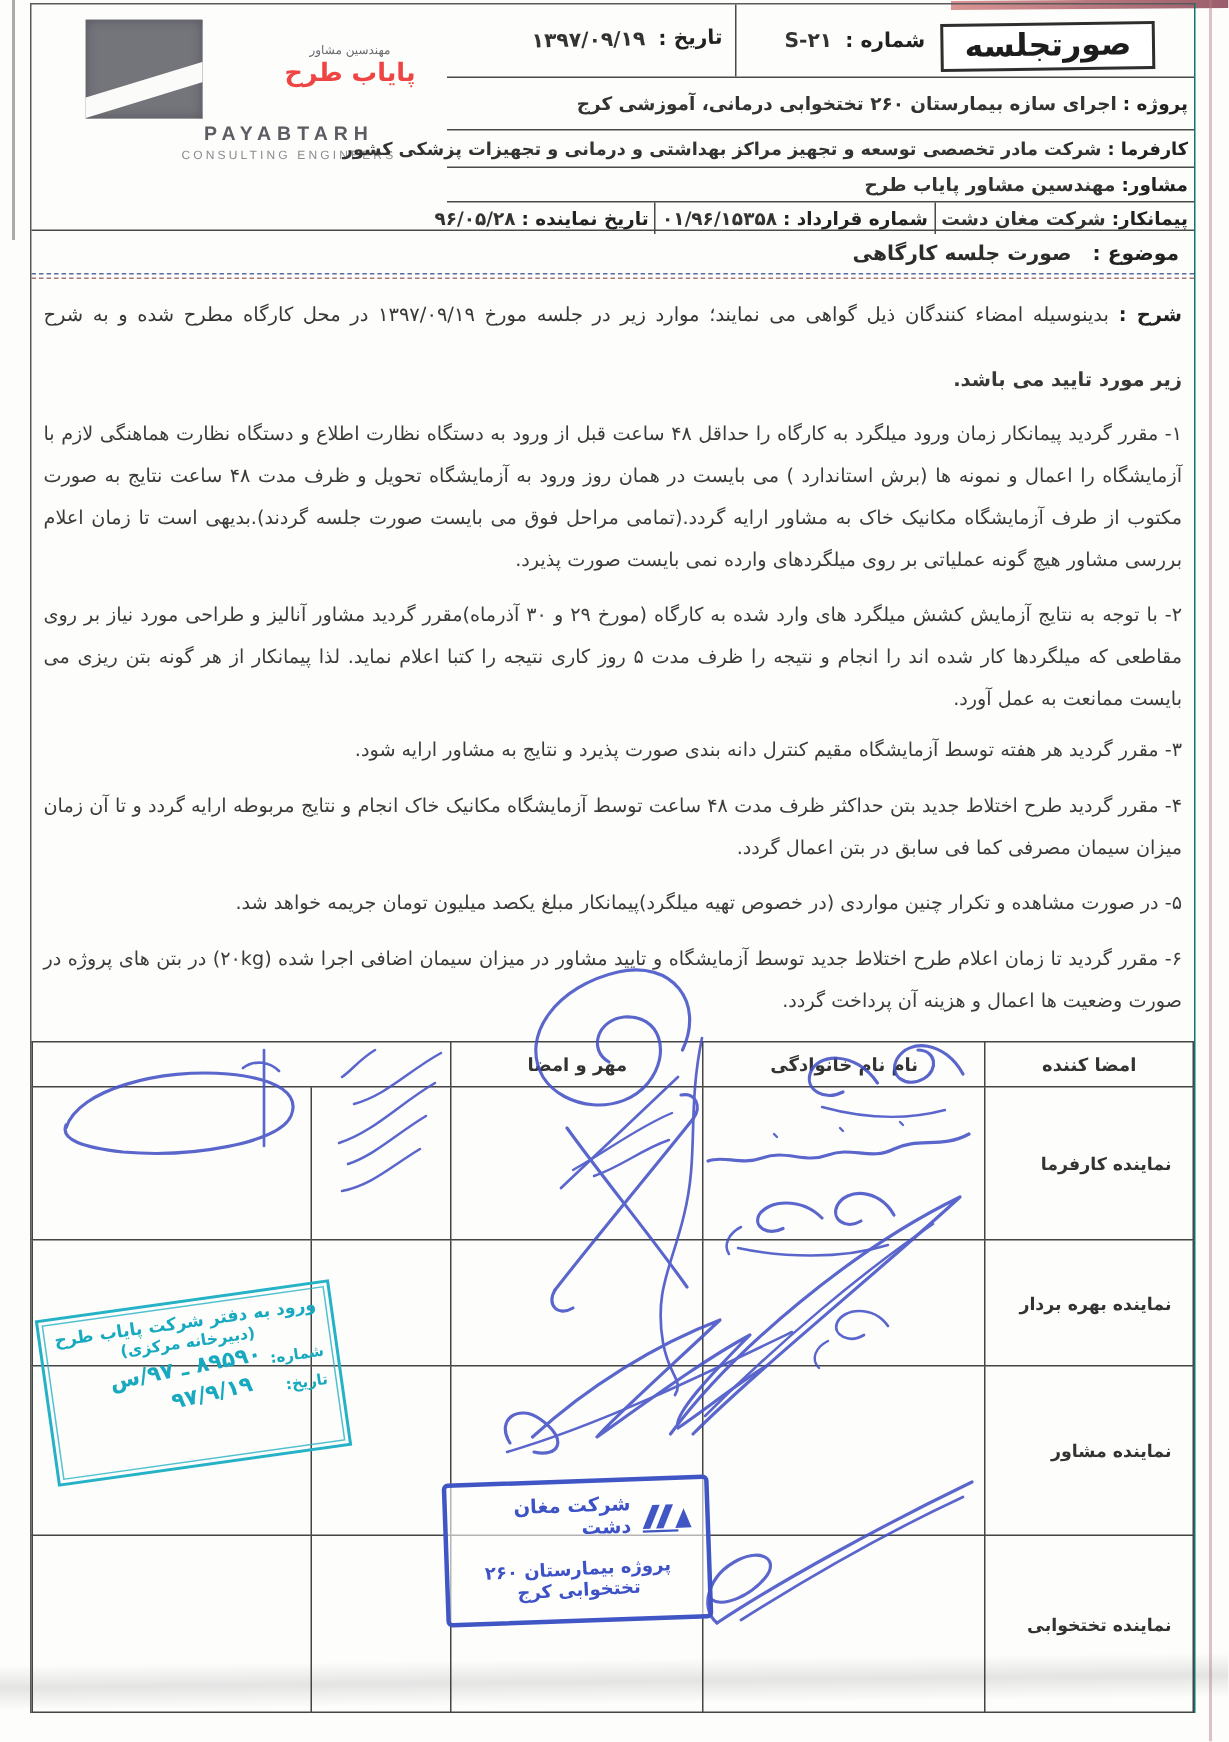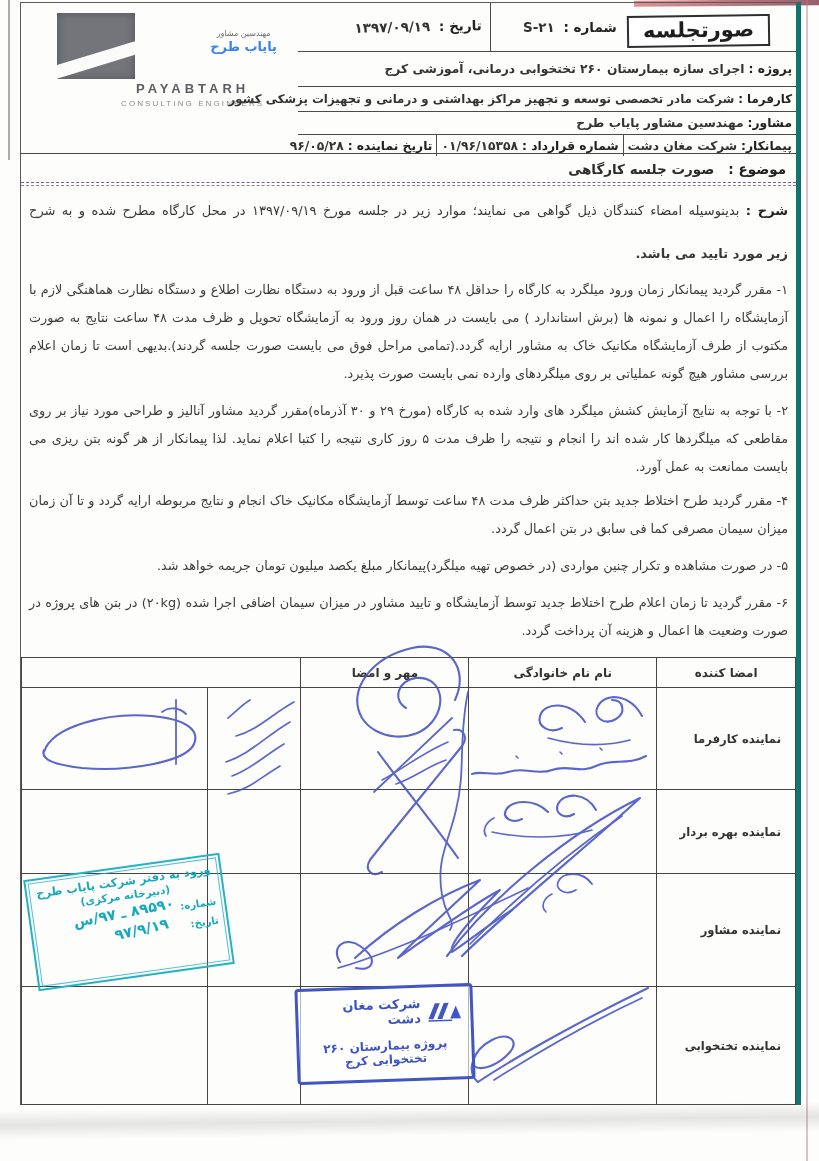--- a/index.html
+++ b/index.html
@@ -16,21 +16,21 @@
     transform:skewY(-.4deg);}
   .edge-right{position:absolute;top:0;left:806px;width:2px;height:100%;
     background:rgba(185,120,135,.45);}
   .edge-left{position:absolute;top:0;left:8px;width:1.5px;height:160px;
     background:rgba(90,90,95,.5);}
   .bottom-streak{position:absolute;left:0;top:1106px;width:100%;height:30px;
     background:linear-gradient(180deg,rgba(140,140,145,.0),rgba(140,140,145,.22),rgba(140,140,145,.0));
     transform:skewY(-.6deg);}
   
   .doc{position:absolute;left:20px;top:2px;width:775px;direction:rtl;
-    border-left:1px solid #5a5a5a;border-right:5px solid #0f766e;border-top:1px solid #5a5a5a;
+    border-left:1px solid #5a5a5a;border-right:1px solid #0f766e;border-top:1px solid #5a5a5a;
     background:transparent;}
   
   .hdr{position:relative;height:150px;border-bottom:1px solid #4a4a4a;}
   .hdr-right{position:absolute;top:0;right:0;width:498px;border-right:none;}
   .hdr-top{display:flex;height:48px;align-items:center;}
   .title-box{margin:12px 26px 4px 10px;border:2px solid #2e2e2e;padding:1px 14px 3px;
     font-size:21px;font-weight:bold;color:#1d1d1d;letter-spacing:-1px;
     transform:rotate(-.8deg);background:#fff;}
   .num-cell{width:118px;font-size:13.5px;font-weight:bold;color:#2c2c2c;white-space:nowrap;}
   .vline{width:1px;align-self:stretch;background:#4a4a4a;margin:0 8px;}
@@ -49,21 +49,21 @@
   .ctr-2{width:188px;border-right:1px solid #4a4a4a;border-left:1px solid #4a4a4a;}
   .ctr-3{flex:1;}
   
   .logo{position:absolute;top:8px;left:14px;width:250px;height:136px;direction:ltr;}
   .logo-square{position:absolute;left:22px;top:2px;width:78px;height:66px;background:#74747b;overflow:hidden;
     box-shadow:inset 0 0 8px rgba(40,40,50,.4);}
   .logo-stripe{position:absolute;left:-8px;top:38px;width:110px;height:13px;background:#fbfbf9;
     transform:rotate(-17deg);}
   .logo-fa{position:absolute;right:8px;top:18px;text-align:center;direction:rtl;}
   .logo-fa-small{font-size:8px;color:#6a6a70;letter-spacing:1px;}
-  .logo-fa-big{font-size:13px;font-weight:bold;color:#3b82f6;margin-top:1px;}
+  .logo-fa-big{font-size:17px;font-weight:bold;color:#ef4444;margin-top:1px;}
   .logo-en{position:absolute;left:86px;top:70px;text-align:center;font-family:"Liberation Sans",sans-serif;}
   .logo-en-1{font-size:13px;font-weight:bold;letter-spacing:4px;color:#5c5c62;}
   .logo-en-2{font-size:8px;letter-spacing:2.1px;color:#8b8b90;margin-top:3px;}
   
   .subject-row{height:26px;display:flex;align-items:center;padding:2px 10px 0;
     font-size:13.5px;font-weight:bold;color:#2c2c2c;
     border-bottom:1.6px dashed #5d68a6;}
   .subject-row .hdr-label{margin-left:14px;}
   .desc{border-top:1.4px dashed #a87676;margin-top:2px;padding:2px 8px 0;
     font-size:13px;color:#383838;}
@@ -184,20 +184,21 @@
     </div>
 
     <div class="desc">
       <div class="desc-line1"><span class="lbl">شرح :</span> <span>بدینوسیله امضاء کنندگان ذیل گواهی می نمایند؛ موارد زیر در جلسه مورخ ۱۳۹۷/۰۹/۱۹ در محل کارگاه مطرح شده و به شرح</span></div>
       <div class="desc-line2">زیر مورد تایید می باشد.</div>
     </div>
 
     <div class="items">
       <p>۱- مقرر گردید پیمانکار زمان ورود میلگرد به کارگاه را حداقل ۴۸ ساعت قبل از ورود به دستگاه نظارت اطلاع و دستگاه نظارت هماهنگی لازم با آزمایشگاه را اعمال و نمونه ها (برش استاندارد ) می بایست در همان روز ورود به آزمایشگاه تحویل و ظرف مدت ۴۸ ساعت نتایج به صورت مکتوب از طرف آزمایشگاه مکانیک خاک به مشاور ارایه گردد.(تمامی مراحل فوق می بایست صورت جلسه گردند).بدیهی است تا زمان اعلام بررسی مشاور هیچ گونه عملیاتی بر روی میلگردهای وارده نمی بایست صورت پذیرد.</p>
       <p class="gap">۲- با توجه به نتایج آزمایش کشش میلگرد های وارد شده به کارگاه (مورخ ۲۹ و ۳۰ آذرماه)مقرر گردید مشاور آنالیز و طراحی مورد نیاز بر روی مقاطعی که میلگردها کار شده اند را انجام و نتیجه را ظرف مدت ۵ روز کاری نتیجه را کتبا اعلام نماید. لذا پیمانکار از هر گونه بتن ریزی می بایست ممانعت به عمل آورد.</p>
+      <p>۳- مقرر گردید هر هفته توسط آزمایشگاه مقیم کنترل دانه بندی صورت پذیرد و نتایج به مشاور ارایه شود.</p>
       <p>۴- مقرر گردید طرح اختلاط جدید بتن حداکثر ظرف مدت ۴۸ ساعت توسط آزمایشگاه مکانیک خاک انجام و نتایج مربوطه ارایه گردد و تا آن زمان میزان سیمان مصرفی کما فی سابق در بتن اعمال گردد.</p>
       <p>۵- در صورت مشاهده و تکرار چنین مواردی (در خصوص تهیه میلگرد)پیمانکار مبلغ یکصد میلیون تومان جریمه خواهد شد.</p>
       <p>۶- مقرر گردید تا زمان اعلام طرح اختلاط جدید توسط آزمایشگاه و تایید مشاور در میزان سیمان اضافی اجرا شده (⁦۲۰kg⁩) در بتن های پروژه در صورت وضعیت ها اعمال و هزینه آن پرداخت گردد.</p>
     </div>
 
     <table class="sig">
       <colgroup>
         <col style="width:138px">
           <col style="width:187px">
           <col style="width:167px">

